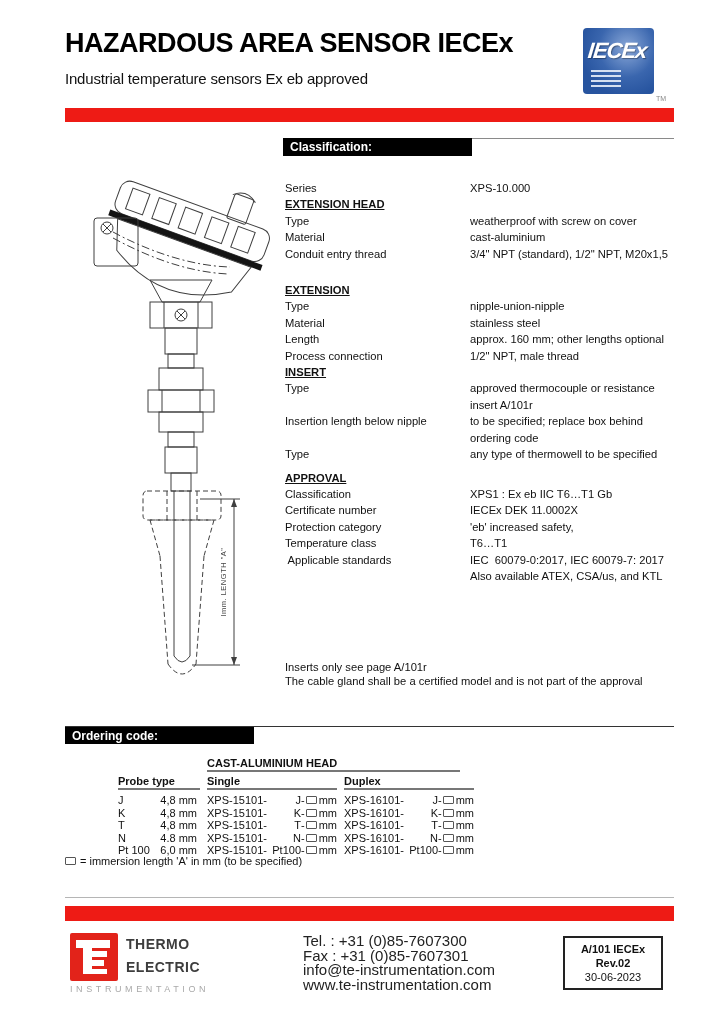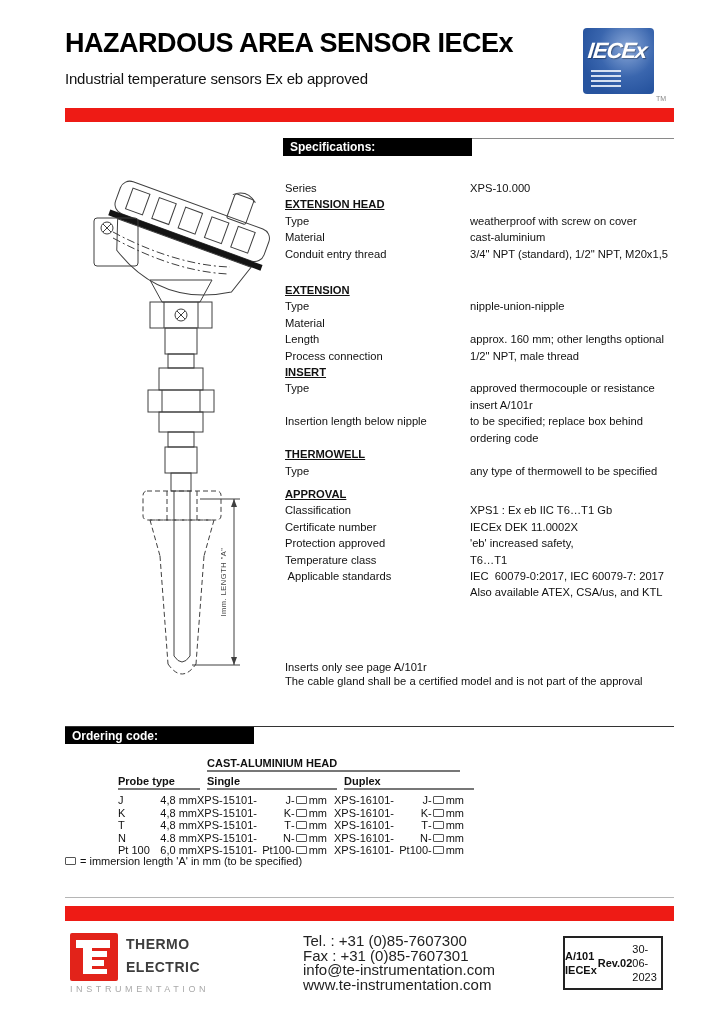--- a/index.html
+++ b/index.html
@@ -39,36 +39,36 @@
   .ord-table{position:absolute;left:118px;top:757px;font-size:11px;}
   .cah-header{margin-left:89px;width:253px;font-weight:bold;border-bottom:2px solid #777;padding-bottom:1px;}
   .ord-colhead{display:flex;margin-top:3px;font-weight:bold;}
   .col-probe{width:82px;border-bottom:2px solid #777;padding-bottom:1px;}
   .col-single{width:130px;margin-left:7px;border-bottom:2px solid #777;padding-bottom:1px;}
   .col-duplex{width:130px;margin-left:7px;border-bottom:2px solid #777;padding-bottom:1px;}
   .ord-rows{margin-top:4px;}
   .ord-row{display:flex;line-height:12.6px;}
   .ord-probe{width:40px;}
   .ord-dia{width:39px;text-align:right;}
-  .ord-cell{display:flex;width:130px;}
+  .ord-cell{display:flex;width:130px;margin-left:10px;}
   .ord-cell.dup{margin-left:7px;}
   .ord-code{width:62px;flex:none;}
   .ord-type{flex:1;text-align:right;}
   .ord-box{display:inline-block;width:9px;height:6px;border:1px solid #555;border-radius:1px;margin:2px 2px 0 1px;flex:none;}
   .ord-unit{flex:none;}
   .ord-footnote{position:absolute;left:65px;top:855px;font-size:11px;display:flex;align-items:center;}
   .ord-footnote .ord-box{margin:0 4px 0 0;}
   
   .footer-hairline{position:absolute;left:65px;top:897px;width:609px;border-top:1px solid #b5b5b5;}
   .te-logo{position:absolute;left:70px;top:933px;}
   .brand{position:absolute;left:126px;top:933px;font-weight:bold;color:#3d3d3d;font-size:14px;line-height:23px;letter-spacing:0.5px;}
   .brand-sub{position:absolute;left:70px;top:984px;color:#a9a9a9;font-size:9px;letter-spacing:3.6px;}
   .contact{position:absolute;left:303px;top:934px;font-size:15px;line-height:14.5px;color:#222;}
   .rev-box{position:absolute;left:563px;top:936px;width:96px;height:50px;border:2px solid #222;
-      display:flex;flex-direction:row;justify-content:center;align-items:center;font-size:11px;line-height:14px;}
+      display:flex;flex-direction:column;justify-content:center;align-items:center;font-size:11px;line-height:14px;}
   .rev-box .b{font-weight:bold;}
   svg{display:block;}
 </style>
 </head>
 <body>
 
 <div class="page">
 
   <div class="title">HAZARDOUS AREA SENSOR IECEx</div>
   <div class="subtitle">Industrial temperature sensors Ex eb approved</div>
@@ -79,21 +79,21 @@
         <div></div>
         <div></div>
         <div></div>
       </div>
   </div>
   <div class="iecex-tm">TM</div>
   <div class="redbar top"></div>
 
   <div class="spec-line"></div>
   <div class="black-bar spec-bar">
-    <span>Specifications:</span>
+    <span>Classification:</span>
   </div>
 
   <svg class="drawing-svg" style="position:absolute;left:80px;top:172px;" width="210" height="550" viewBox="0 0 210 550" fill="none" stroke="#3f3f3f" stroke-width="1">
     <g transform="rotate(20 100 80)">
       <path d="M130 8 Q142 -2 154 8"></path>
       <rect x="132" y="6" width="20" height="26" rx="2"></rect>
       <rect x="22" y="30" width="158" height="34" rx="10"></rect>
       <rect x="34" y="36" width="18" height="22"></rect>
       <rect x="62" y="36" width="18" height="22"></rect>
       <rect x="90" y="36" width="18" height="22"></rect>
@@ -186,20 +186,21 @@
       <div class="spec-row spec-kind-header">
         <span class="spec-label">EXTENSION</span>
         <span class="spec-value"></span>
       </div>
       <div class="spec-row spec-kind-row">
         <span class="spec-label">Type</span>
         <span class="spec-value">nipple-union-nipple</span>
       </div>
       <div class="spec-row spec-kind-row">
         <span class="spec-label">Material</span>
+        <span class="spec-value">stainless steel</span>
       </div>
       <div class="spec-row spec-kind-row">
         <span class="spec-label">Length</span>
         <span class="spec-value">approx. 160 mm; other lengths optional</span>
       </div>
       <div class="spec-row spec-kind-row">
         <span class="spec-label">Process connection</span>
         <span class="spec-value">1/2" NPT, male thread</span>
       </div>
       <div class="spec-row spec-kind-header">
@@ -216,21 +217,20 @@
       </div>
       <div class="spec-row spec-kind-row">
         <span class="spec-label">Insertion length below nipple</span>
         <span class="spec-value">to be specified; replace box behind</span>
       </div>
       <div class="spec-row spec-kind-row">
         <span class="spec-label"></span>
         <span class="spec-value">ordering code</span>
       </div>
       <div class="spec-row spec-kind-header">
-        <span class="spec-label">THERMOWELL</span>
         <span class="spec-value"></span>
       </div>
       <div class="spec-row spec-kind-row">
         <span class="spec-label">Type</span>
         <span class="spec-value">any type of thermowell to be specified</span>
       </div>
       <div class="spec-row spec-kind-spacer_sm">
         <span class="spec-label"></span>
         <span class="spec-value"></span>
       </div>
@@ -240,21 +240,21 @@
       </div>
       <div class="spec-row spec-kind-row">
         <span class="spec-label">Classification</span>
         <span class="spec-value">XPS1 : Ex eb IIC T6…T1 Gb</span>
       </div>
       <div class="spec-row spec-kind-row">
         <span class="spec-label">Certificate number</span>
         <span class="spec-value">IECEx DEK 11.0002X</span>
       </div>
       <div class="spec-row spec-kind-row">
-        <span class="spec-label">Protection approved</span>
+        <span class="spec-label">Protection category</span>
         <span class="spec-value">'eb' increased safety,</span>
       </div>
       <div class="spec-row spec-kind-row">
         <span class="spec-label">Temperature class</span>
         <span class="spec-value">T6…T1</span>
       </div>
       <div class="spec-row spec-kind-row">
         <span class="spec-label"> Applicable standards</span>
         <span class="spec-value">IEC  60079-0:2017, IEC 60079-7: 2017</span>
       </div>

